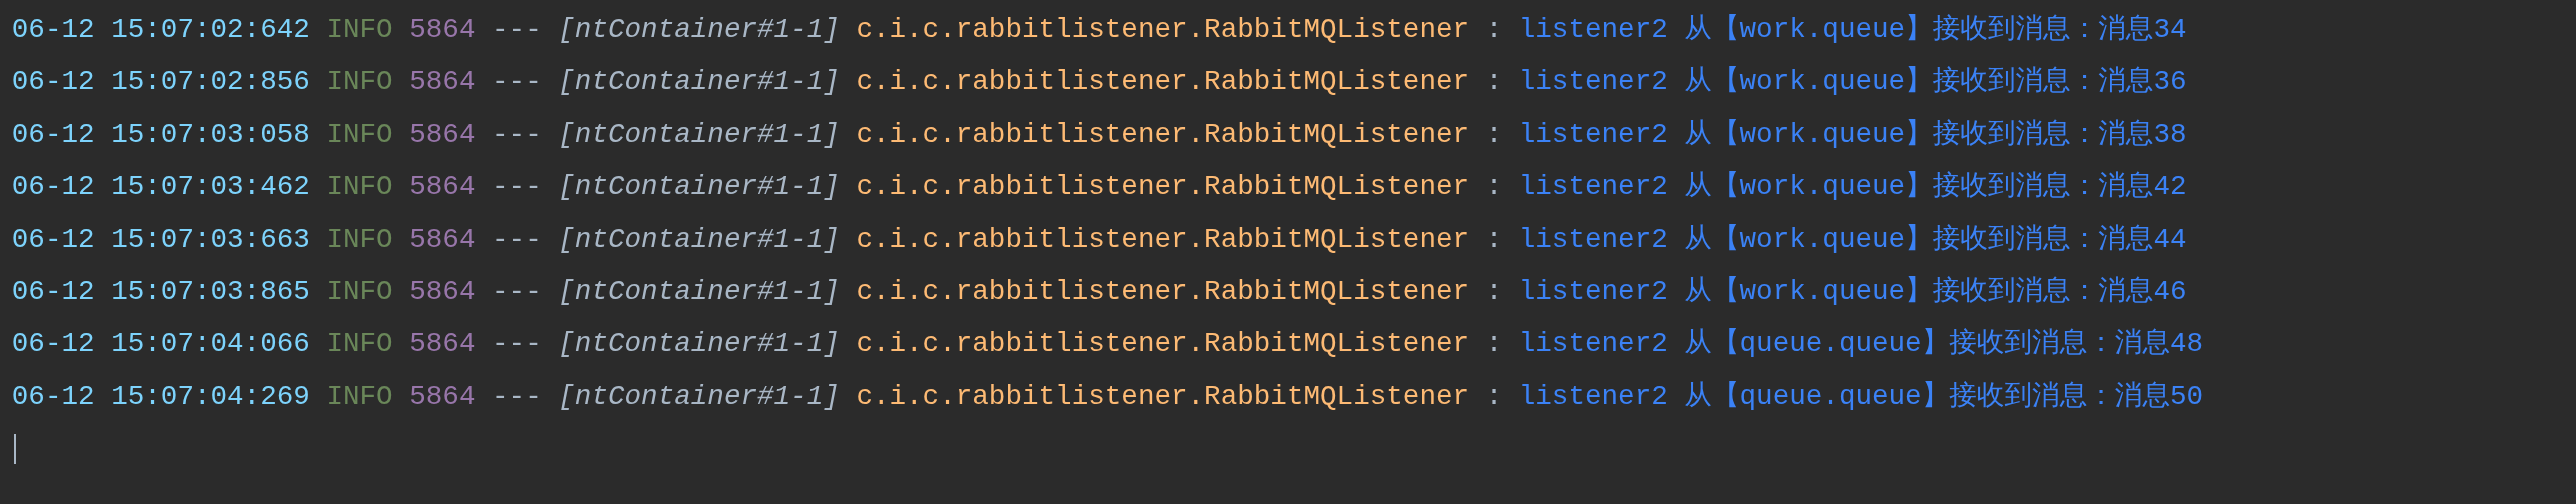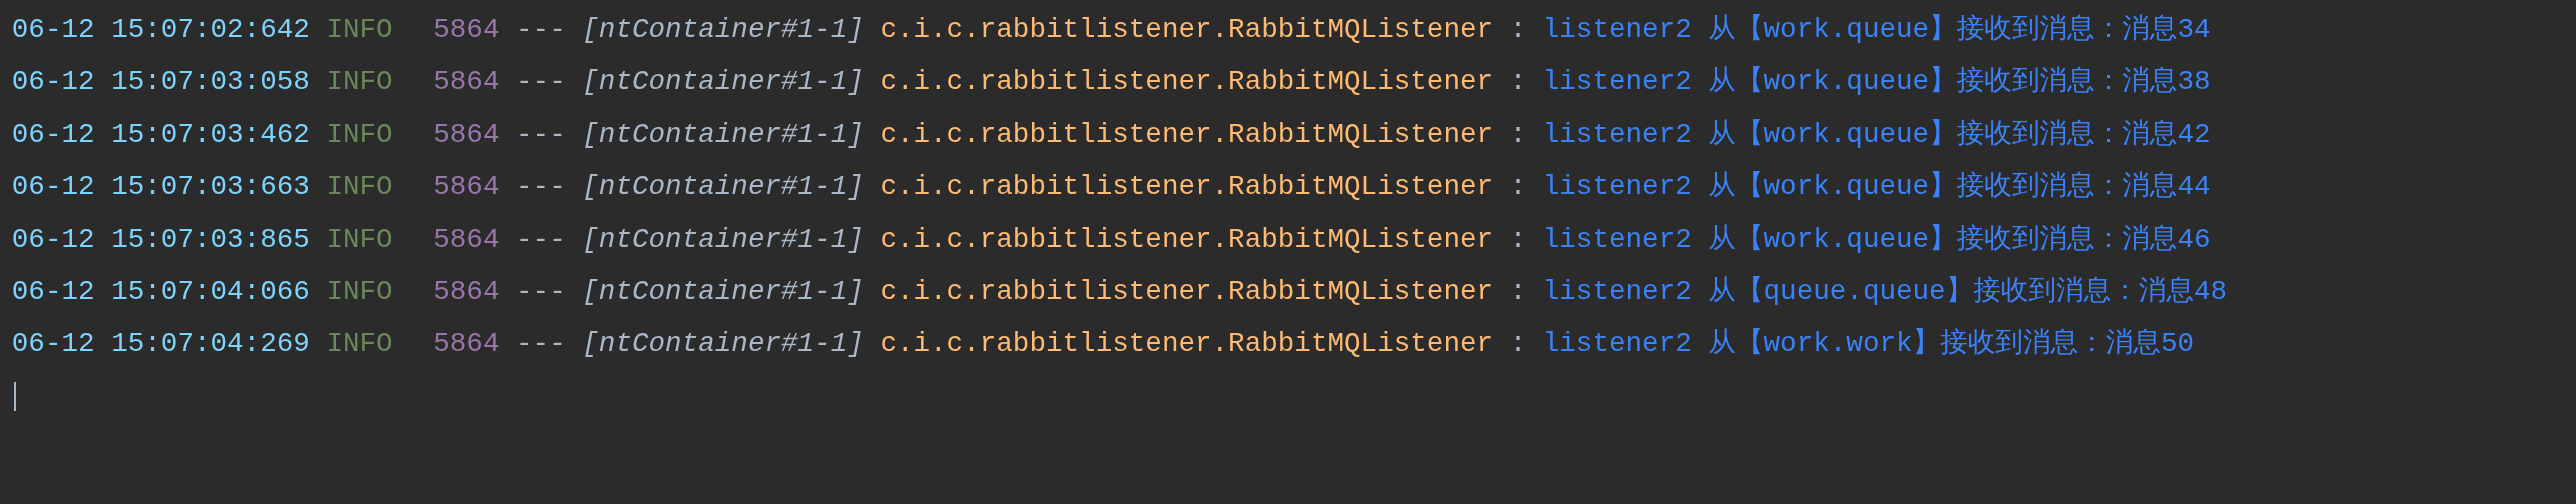--- a/index.html
+++ b/index.html
@@ -22,21 +22,20 @@
     }
     .timestamp {
       color: #7dd3fc;
     }
     .level-info {
       color: #6a8759;
       text-align: right;
     }
     .pid {
       color: #9876aa;
-      margin-left: 24px;
     }
     .dashes {
       color: #a9b7c6;
     }
     .thread {
       color: #a9b7c6;
       font-style: italic;
     }
     .logger {
       color: #fdba74;
@@ -54,21 +53,22 @@
       background-color: #a9b7c6;
       vertical-align: middle;
       margin-left: 2px;
     }
   </style>
 </head>
 <body>
 
 <div id="log-container">
     <div class="log-line"><span class="timestamp">06-12 15:07:02:642</span>  <span class="level-info">INFO</span> <span class="pid">5864</span> <span class="dashes">---</span> <span class="thread">[ntContainer#1-1]</span> <span class="logger">c.i.c.rabbitlistener.RabbitMQListener</span>   <span class="colon">:</span> <span class="message">listener2 从【work.queue】接收到消息：消息34</span></div>
+    <div class="log-line"><span class="timestamp">06-12 15:07:02:856</span>  <span class="level-info">INFO</span> <span class="pid">5864</span> <span class="dashes">---</span> <span class="thread">[ntContainer#1-1]</span> <span class="logger">c.i.c.rabbitlistener.RabbitMQListener</span>   <span class="colon">:</span> <span class="message">listener2 从【work.queue】接收到消息：消息36</span></div>
     <div class="log-line"><span class="timestamp">06-12 15:07:03:058</span>  <span class="level-info">INFO</span> <span class="pid">5864</span> <span class="dashes">---</span> <span class="thread">[ntContainer#1-1]</span> <span class="logger">c.i.c.rabbitlistener.RabbitMQListener</span>   <span class="colon">:</span> <span class="message">listener2 从【work.queue】接收到消息：消息38</span></div>
     <div class="log-line"><span class="timestamp">06-12 15:07:03:462</span>  <span class="level-info">INFO</span> <span class="pid">5864</span> <span class="dashes">---</span> <span class="thread">[ntContainer#1-1]</span> <span class="logger">c.i.c.rabbitlistener.RabbitMQListener</span>   <span class="colon">:</span> <span class="message">listener2 从【work.queue】接收到消息：消息42</span></div>
     <div class="log-line"><span class="timestamp">06-12 15:07:03:663</span>  <span class="level-info">INFO</span> <span class="pid">5864</span> <span class="dashes">---</span> <span class="thread">[ntContainer#1-1]</span> <span class="logger">c.i.c.rabbitlistener.RabbitMQListener</span>   <span class="colon">:</span> <span class="message">listener2 从【work.queue】接收到消息：消息44</span></div>
     <div class="log-line"><span class="timestamp">06-12 15:07:03:865</span>  <span class="level-info">INFO</span> <span class="pid">5864</span> <span class="dashes">---</span> <span class="thread">[ntContainer#1-1]</span> <span class="logger">c.i.c.rabbitlistener.RabbitMQListener</span>   <span class="colon">:</span> <span class="message">listener2 从【work.queue】接收到消息：消息46</span></div>
     <div class="log-line"><span class="timestamp">06-12 15:07:04:066</span>  <span class="level-info">INFO</span> <span class="pid">5864</span> <span class="dashes">---</span> <span class="thread">[ntContainer#1-1]</span> <span class="logger">c.i.c.rabbitlistener.RabbitMQListener</span>   <span class="colon">:</span> <span class="message">listener2 从【queue.queue】接收到消息：消息48</span></div>
-    <div class="log-line"><span class="timestamp">06-12 15:07:04:269</span>  <span class="level-info">INFO</span> <span class="pid">5864</span> <span class="dashes">---</span> <span class="thread">[ntContainer#1-1]</span> <span class="logger">c.i.c.rabbitlistener.RabbitMQListener</span>   <span class="colon">:</span> <span class="message">listener2 从【work.work】接收到消息：消息50</span></div>
+    <div class="log-line"><span class="timestamp">06-12 15:07:04:269</span>  <span class="level-info">INFO</span> <span class="pid">5864</span> <span class="dashes">---</span> <span class="thread">[ntContainer#1-1]</span> <span class="logger">c.i.c.rabbitlistener.RabbitMQListener</span>   <span class="colon">:</span> <span class="message">listener2 从【queue.queue】接收到消息：消息50</span></div>
     <div><span class="cursor"></span></div>
   </div>
 
 
 </body></html>

